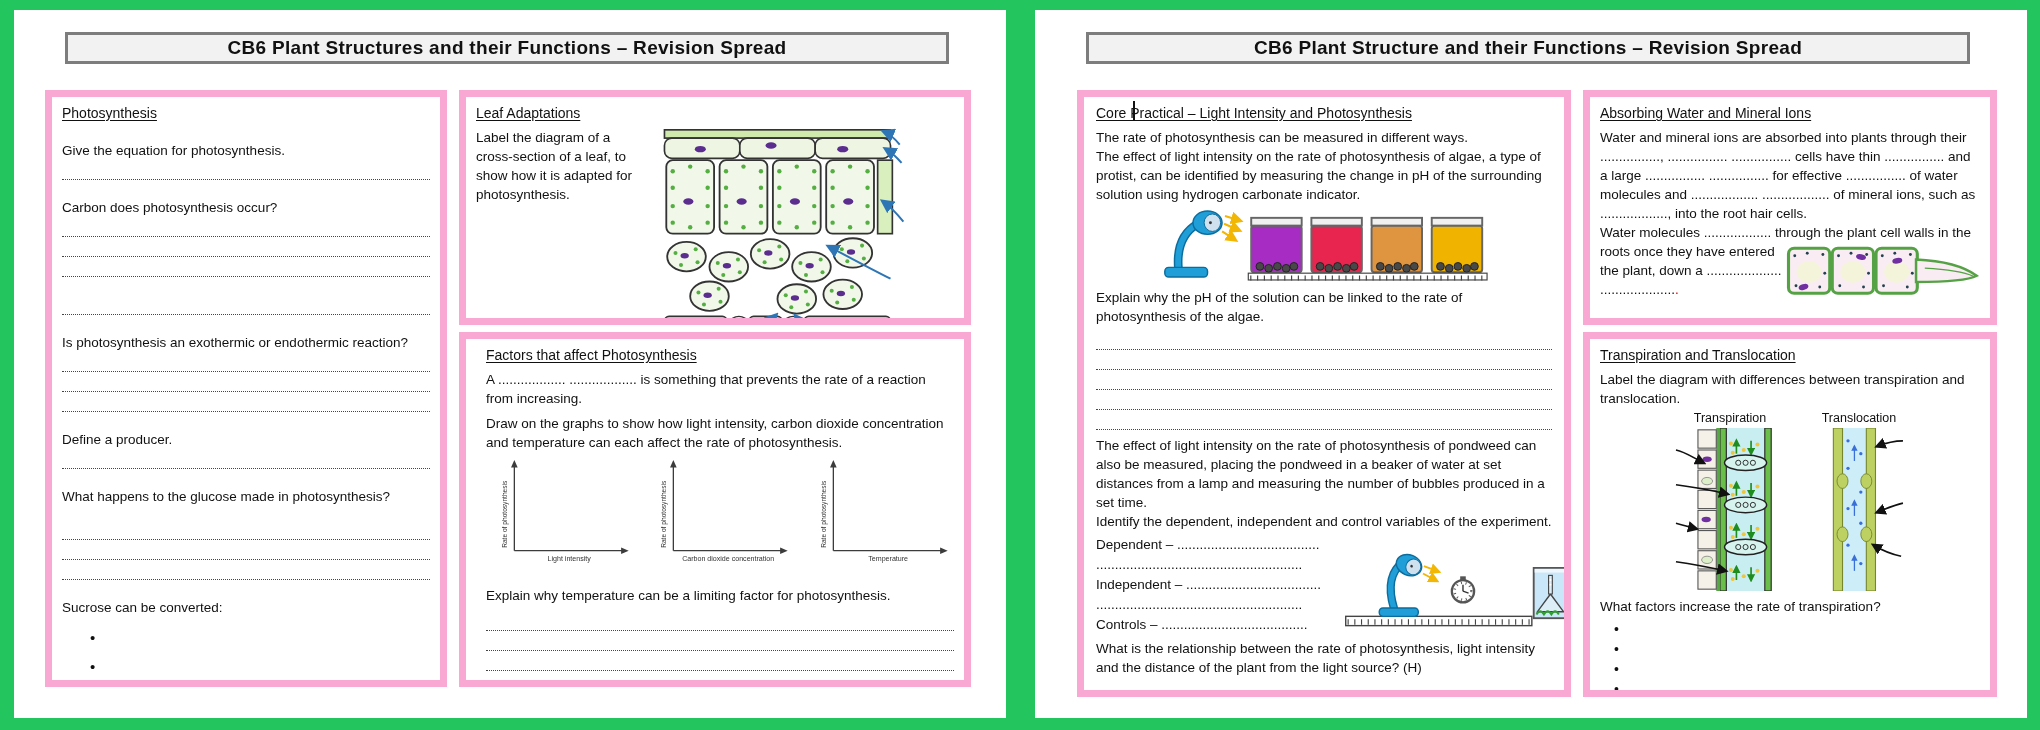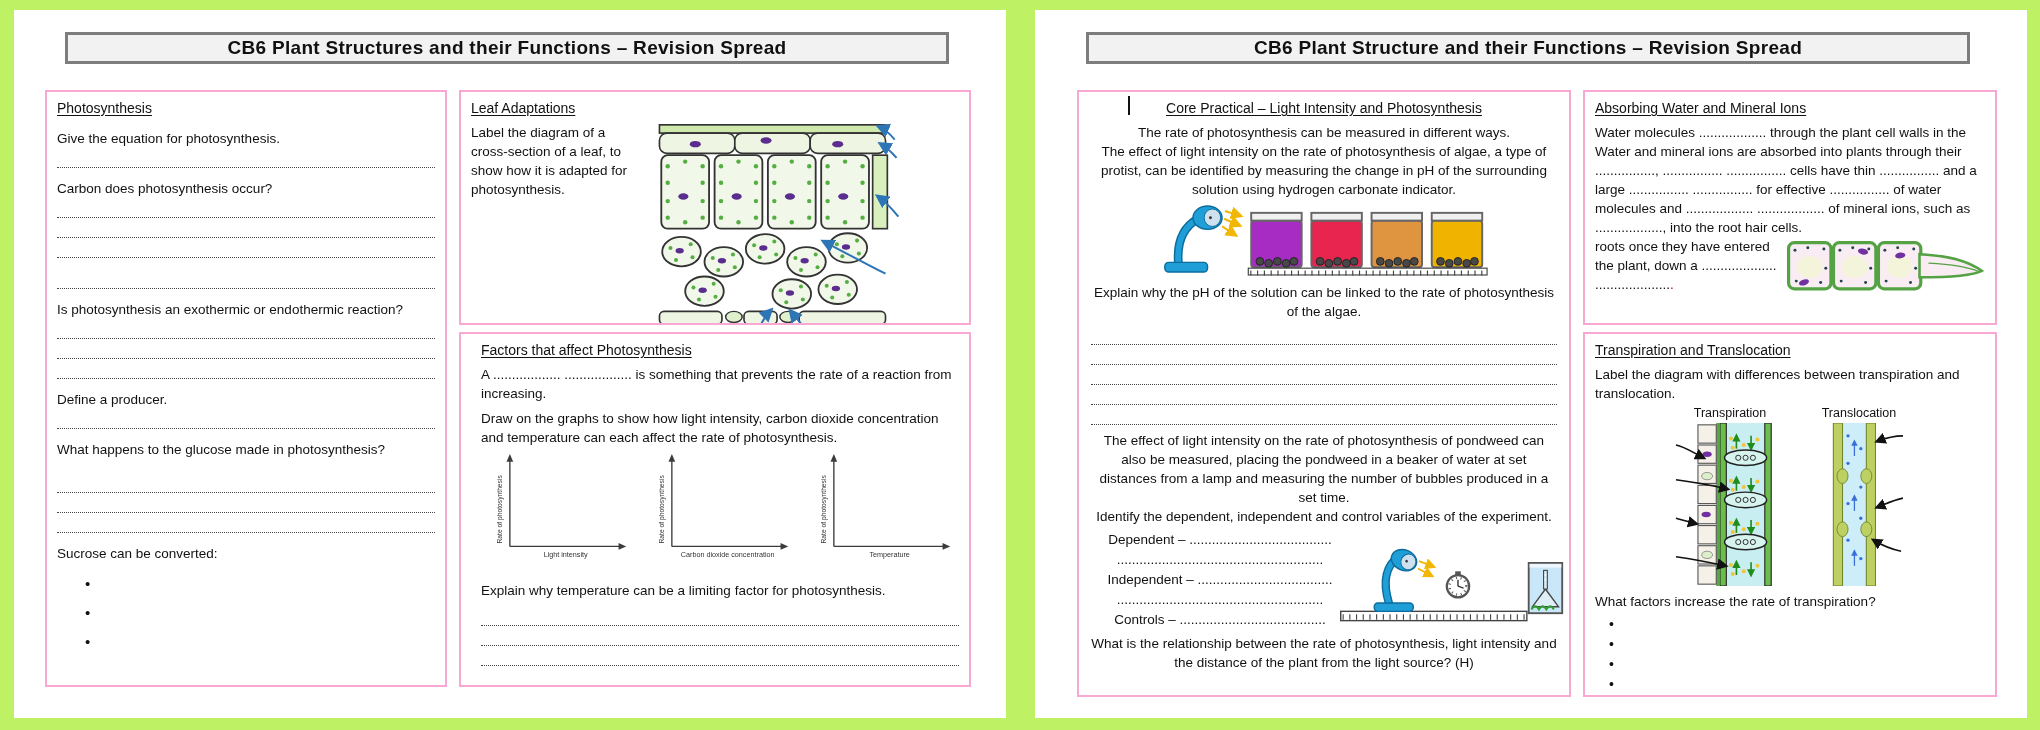--- a/index.html
+++ b/index.html
@@ -1,29 +1,29 @@
 <!DOCTYPE html>
 <html><head>
 <meta charset="utf-8">
 <style>
   html,body { margin:0; padding:0; }
   body { font-family:"Liberation Sans","DejaVu Sans",sans-serif; color:#111; }
-  .canvas { position:relative; width:2040px; height:730px; background:#bef264; overflow:hidden; }
+  .canvas { position:relative; width:2040px; height:730px; background:#22c55e; overflow:hidden; }
   .page { position:absolute; top:10px; width:992px; height:708px; background:#ffffff; }
   .page-left { left:14px; }
   .page-right { left:1035px; }
   .title-box { position:absolute; left:51px; top:22px; width:884px; height:32px; box-sizing:border-box;
     border:3px solid #7d7d7d; background:#f2f2f2; display:flex; align-items:center; justify-content:center;
     font-size:19px; font-weight:bold; letter-spacing:.3px; }
-  .box { position:absolute; box-sizing:border-box; border:2px solid #f9a8d4; background:#fff;
+  .box { position:absolute; box-sizing:border-box; border:7px solid #f9a8d4; background:#fff;
     padding:6px 10px; overflow:hidden; }
   .bh { font-size:14px; line-height:20px; text-decoration:underline; text-underline-offset:2px; margin-bottom:5px; position:relative; }
   .p { font-size:13.5px; line-height:19px; }
   .dline { height:19px; border-bottom:1.6px dotted #454545; }
-  .q-item { margin-top:11px; }
+  .q-item { margin-top:18px; }
   .qtext { font-size:13.5px; line-height:19px; }
   .gap { height:14px; }
   .pbullet { height:17px; margin:12px 0 0 28px; font-size:15px; }
   .pbullet::before { content:"•"; }
   .tbullet { height:13px; margin:7px 0 0 14px; font-size:14px; line-height:13px; }
   .tbullet::before { content:"•"; }
   .leaf-row { display:flex; gap:6px; margin-top:2px; }
   .leaf-instr { width:172px; }
   .graph-row { display:flex; gap:10px; margin-top:2px; }
   .mini-graph { width:152px; height:114px; }
@@ -219,21 +219,21 @@
           <div class="dline"></div>
       </div>
     </div>
   </div>
 
   <div class="page page-right">
     <div class="title-box">
       <span>CB6 Plant Structure and their Functions – Revision Spread</span>
     </div>
 
-    <div class="box" style="left:42px; top:80px; width:494px; height:607px; padding:6px 12px;text-align:center;">
+    <div class="box" style="left:42px; top:80px; width:494px; height:607px; padding:6px 12px;">
       <div class="bh">
         <span>Core Practical – Light Intensity and Photosynthesis</span>
         <span class="caret"></span>
       </div>
       <div class="p">The rate of photosynthesis can be measured in different ways.</div>
       <div class="p">The effect of light intensity on the rate of photosynthesis of algae, a type of protist, can be identified by measuring the change in pH of the surrounding solution using hydrogen carbonate indicator.</div>
 
       <svg width="330" height="80" viewBox="0 0 340 82" style="display:block; margin:2px auto;">
         <defs>
           <marker id="alY" markerWidth="6" markerHeight="6" refX="4.5" refY="3" orient="auto">
@@ -329,22 +329,22 @@
       </div>
 
       <div class="p mt4">What is the relationship between the rate of photosynthesis, light intensity and the distance of the plant from the light source? (H)</div>
       <div style="margin-top:5px;">
         <div class="dline"></div>
       </div>
     </div>
 
     <div class="box" style="left:548px; top:80px; width:414px; height:235px;">
       <div class="bh">Absorbing Water and Mineral Ions</div>
+      <div class="p">Water and mineral ions are absorbed into plants through their ................, ................ ................ cells have thin ................ and a large ................ ................ for effective ................ of water molecules and .................. .................. of mineral ions, such as .................., into the root hair cells.</div>
       <div class="p">Water molecules .................. through the plant cell walls in the</div>
-      <div class="p">Water and mineral ions are absorbed into plants through their ................, ................ ................ cells have thin ................ and a large ................ ................ for effective ................ of water molecules and .................. .................. of mineral ions, such as .................., into the root hair cells.</div>
       <div class="abs-row">
         <div class="p abs-left">
           <span>roots once they have entered the plant, down a .................... ....................</span><span class="red-dot">.</span>
         </div>
         <svg width="200" height="60" viewBox="0 0 310 92">
           <defs>
             <g id="rhCell">
               <rect width="66" height="72" rx="9" fill="#f9edf3" stroke="#55a245" stroke-width="5"></rect>
               <ellipse cx="33" cy="38" rx="20" ry="17" fill="#f4f4da"></ellipse>
               <circle cx="10" cy="12" r="2.3" fill="#25404f"></circle>

